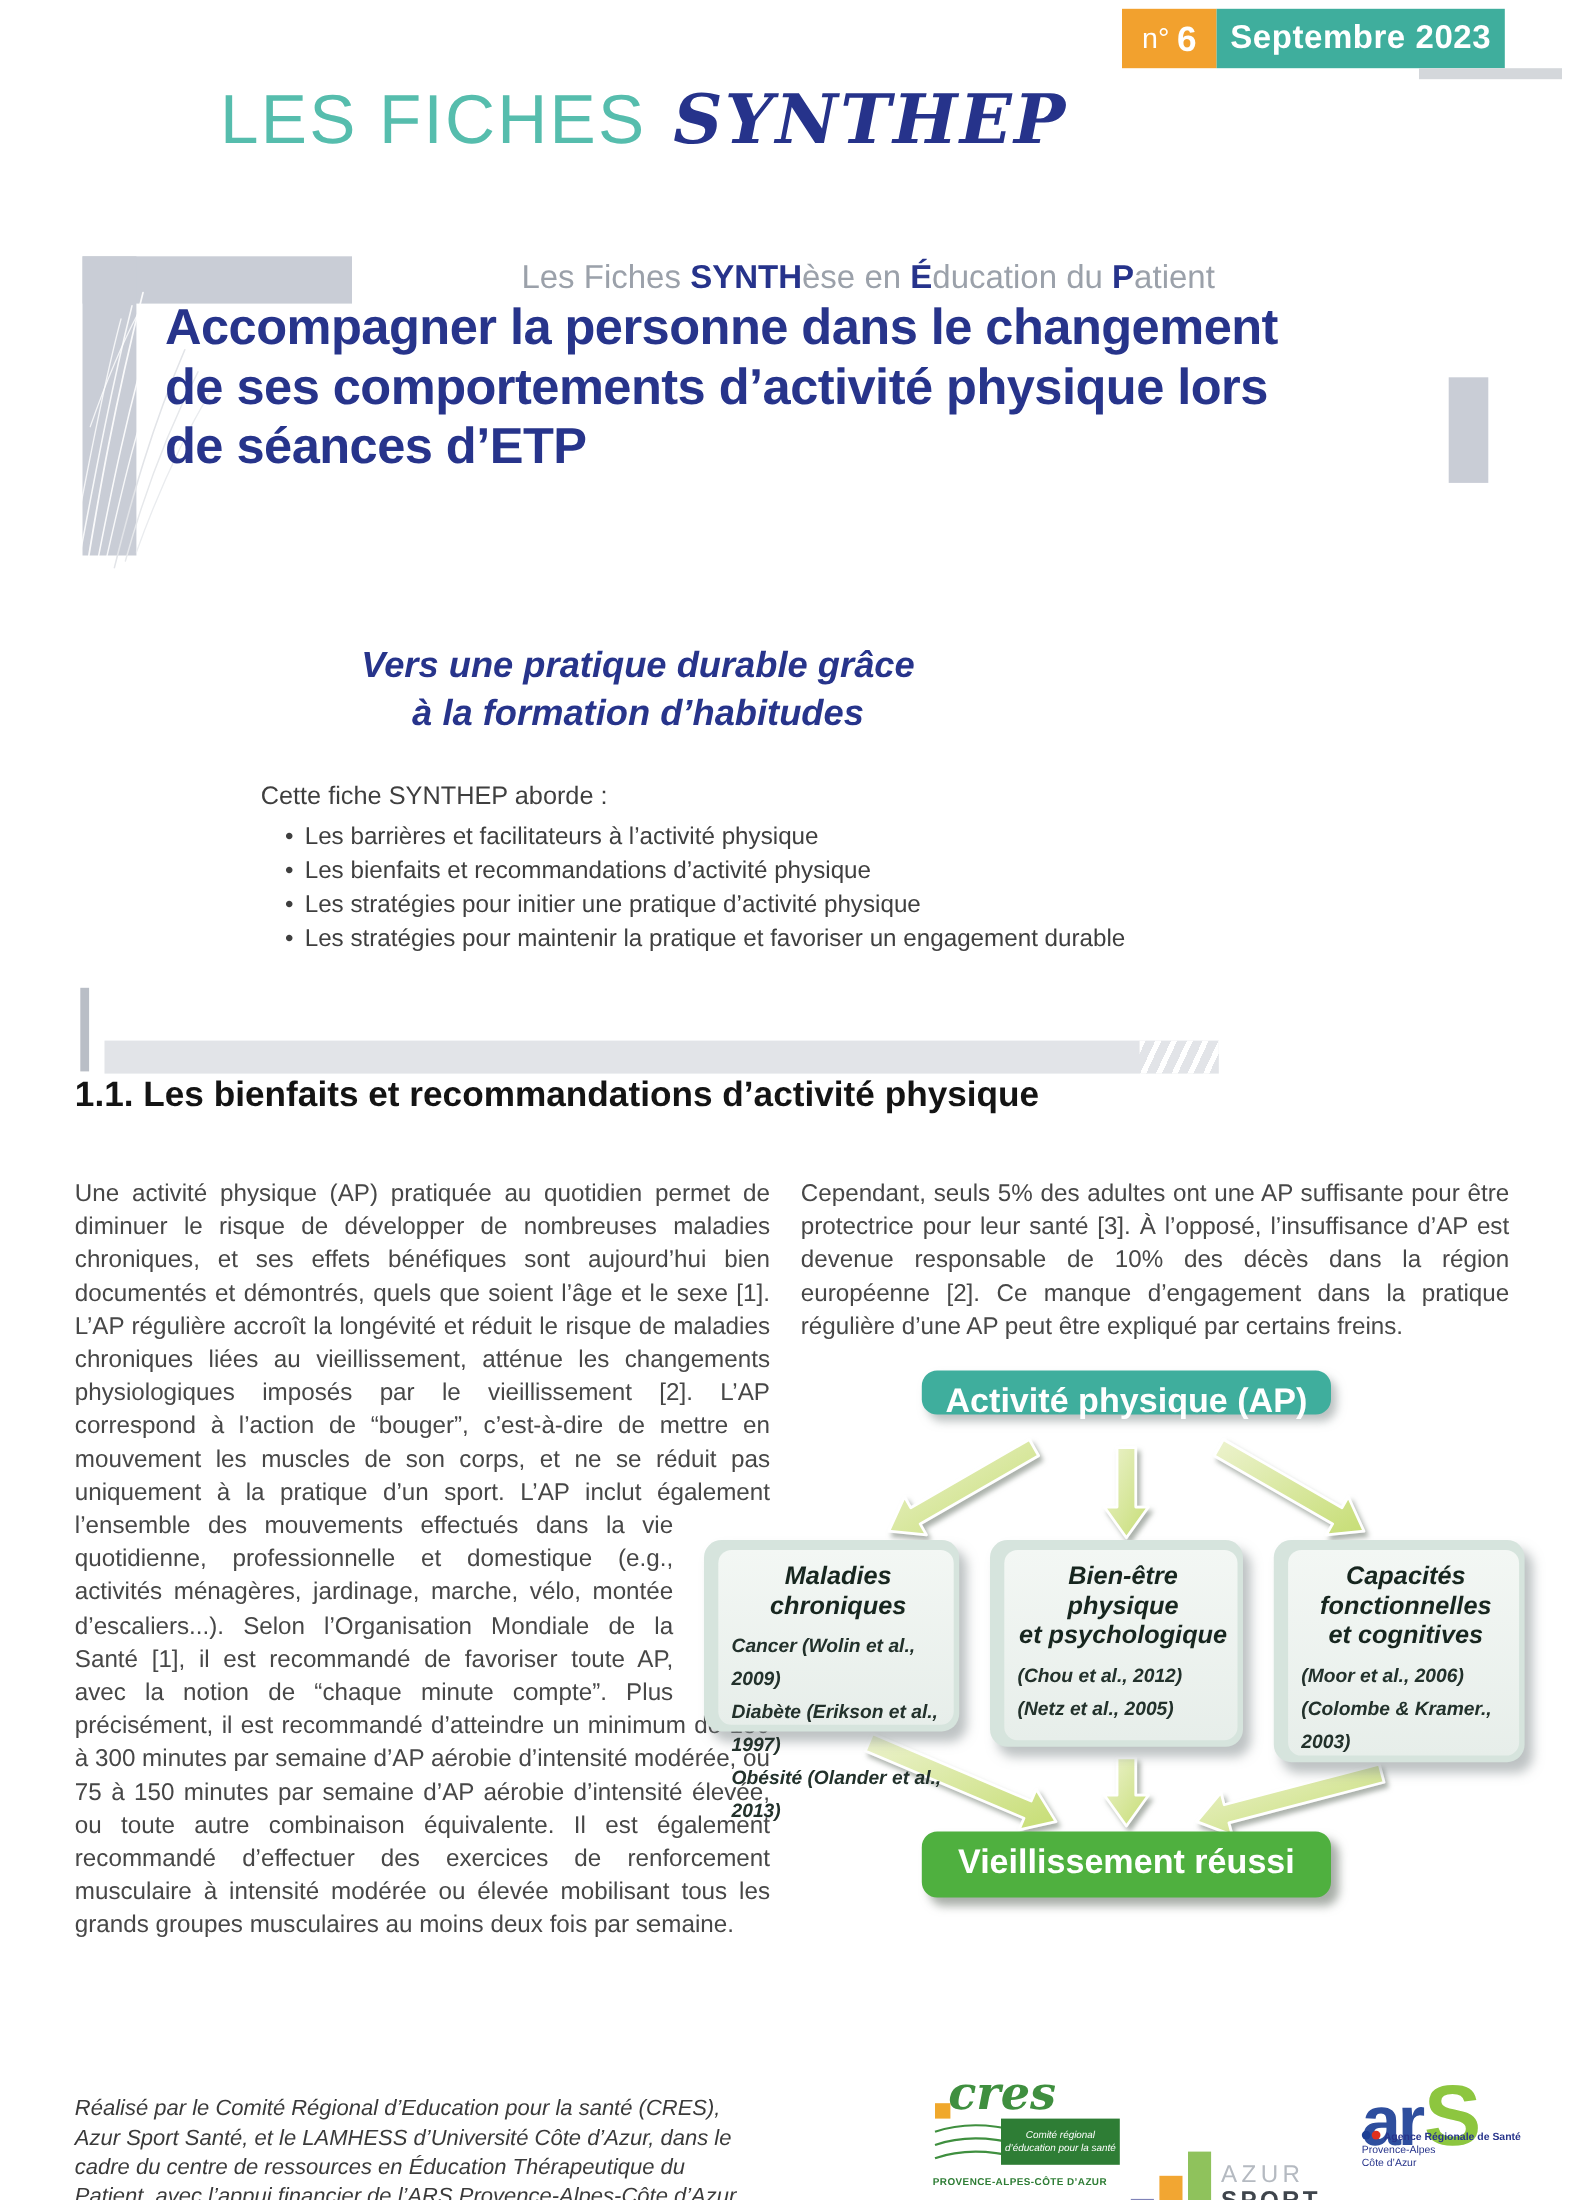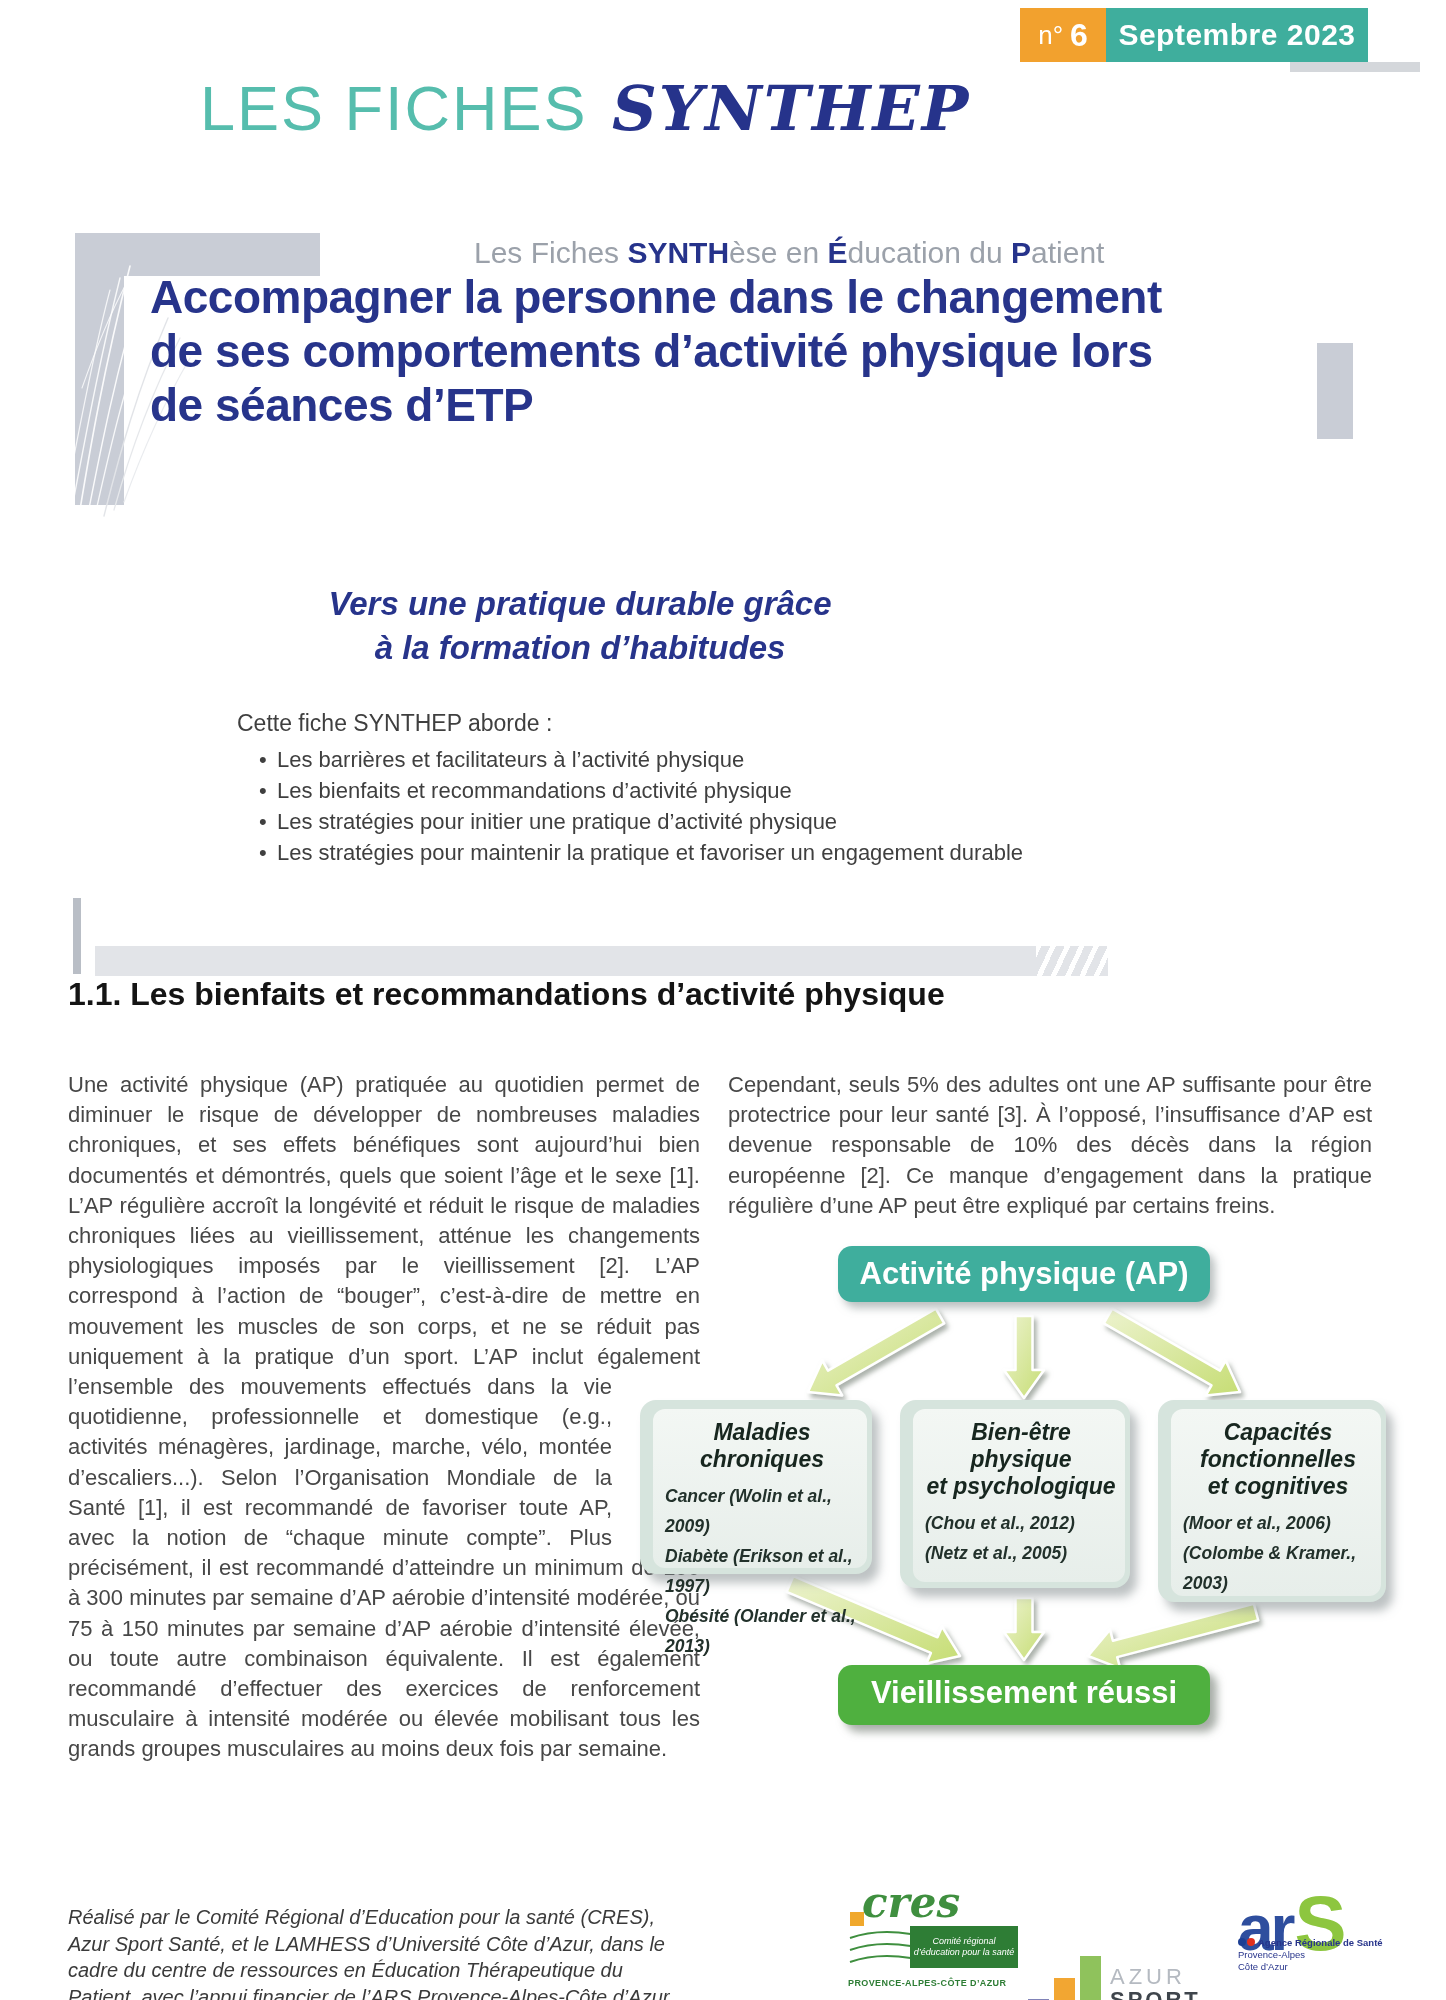--- a/index.html
+++ b/index.html
@@ -55,21 +55,21 @@
   
   .col{font-size:22px;line-height:30.2px;text-align:justify;color:#474747;}
   .col-left{position:absolute;left:68px;top:1070px;width:632px;}
   .col-right{position:absolute;left:728px;top:1070px;width:644px;}
   .wrap-spacer{float:right;width:88px;height:176px;}
 
   
   .diagram{position:absolute;left:640px;top:1240px;width:760px;height:600px;}
   .dg-svg{position:absolute;left:0;top:0;}
   .node{position:absolute;color:#fff;text-align:center;font-weight:bold;font-size:31px;border-radius:14px;}
-  .node-ap{left:198px;top:6px;width:372px;height:56px;line-height:56px;background:#3fae9d;
+  .node-ap{left:198px;top:6px;width:372px;height:40px;line-height:56px;background:#3fae9d;
            box-shadow:5px 6px 9px rgba(130,140,140,.55);}
   .node-va{left:198px;top:425px;width:372px;height:60px;line-height:56px;background:#4fb03f;
            box-shadow:7px 7px 9px rgba(110,120,110,.6);}
   .dg-box{position:absolute;background:#d6e4dd;border-radius:16px;padding:9px 5px 6px 13px;
           box-sizing:border-box;box-shadow:7px 9px 10px rgba(125,135,138,.5);}
   .dg-box-inner{background:linear-gradient(180deg,#f3f7f4,#e7eeea);border-radius:12px;height:100%;
                 padding:10px 8px 8px 12px;box-sizing:border-box;}
   .dg-box1{left:0;top:160px;width:232px;height:174px;}
   .dg-box2{left:260px;top:160px;width:230px;height:188px;}
   .dg-box3{left:518px;top:160px;width:228px;height:202px;}

